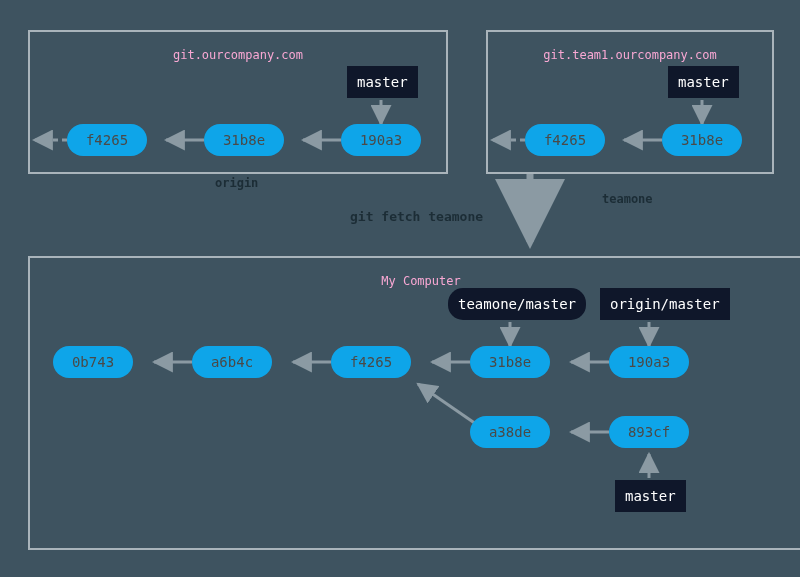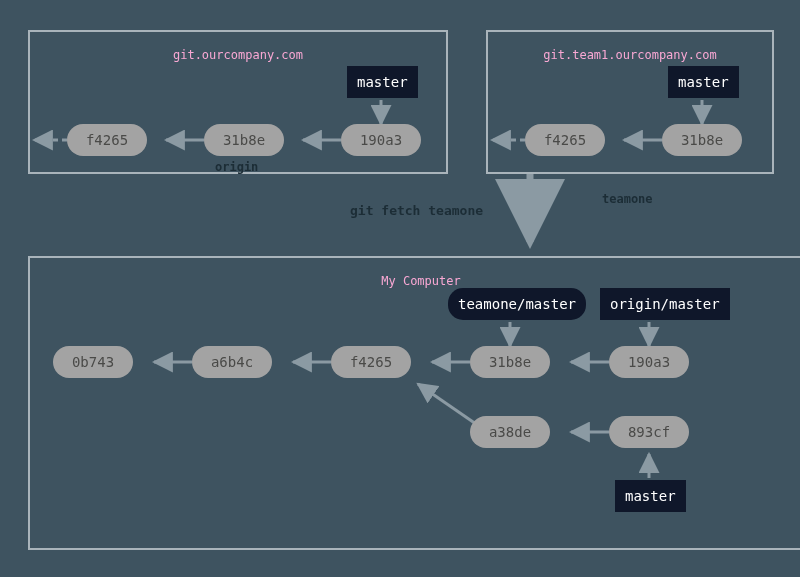--- a/index.html
+++ b/index.html
@@ -27,21 +27,21 @@
     font-size: 12px;
   }
   .box-label-below {
     position: absolute;
     color: #1c2d36;
     font-size: 12px;
     font-weight: bold;
   }
   .commit {
     position: absolute;
-    background: #a3a3a3;
+    background: #0ea5e9;
     color: #4a4a48;
     font-size: 14px;
     text-align: center;
     border-radius: 999px;
     padding: 8px 0;
     width: 80px;
     height: 16px;
     line-height: 16px;
   }
   .branch {
@@ -100,35 +100,35 @@
 
   <line x1="609" y1="432" x2="571" y2="432" stroke="#8b9aa3" stroke-width="3" marker-end="url(#ah)"></line>
   <line x1="476" y1="424" x2="418" y2="384" stroke="#8b9aa3" stroke-width="3" marker-end="url(#ah)"></line>
 
   <line x1="649" y1="478" x2="649" y2="454" stroke="#8b9aa3" stroke-width="3" marker-end="url(#ah)"></line>
 </svg>
 
 <div class="box" style="left:28px; top:30px; width:416px; height:140px;">
   <div class="box-title">git.ourcompany.com</div>
 </div>
-<div class="box-label-below" style="left:215px; top:160px;">origin</div>
+<div class="box-label-below" style="left:215px; top:176px;">origin</div>
 <div class="branch" style="left:347px; top:66px;">master</div>
 <div class="commit" style="left:67px;  top:124px;">f4265</div>
 <div class="commit" style="left:204px; top:124px;">31b8e</div>
 <div class="commit" style="left:341px; top:124px;">190a3</div>
 
 <div class="box" style="left:486px; top:30px; width:284px; height:140px;">
   <div class="box-title">git.team1.ourcompany.com</div>
 </div>
 <div class="box-label-below" style="left:602px; top:176px;margin-top:16px;">teamone</div>
 <div class="branch" style="left:668px; top:66px;">master</div>
 <div class="commit" style="left:525px; top:124px;">f4265</div>
 <div class="commit" style="left:662px; top:124px;">31b8e</div>
 
-<div class="free-label" style="left:350px; top:203px;">git fetch teamone</div>
+<div class="free-label" style="left:350px; top:209px;">git fetch teamone</div>
 
 <div class="box" style="left:28px; top:256px; width:742px; height:290px;padding-left:40px;">
   <div class="box-title">My Computer</div>
 </div>
 
 <div class="branch" style="left:448px; top:288px;border-radius:15px;">teamone/master</div>
 <div class="branch" style="left:600px; top:288px;">origin/master</div>
 
 <div class="commit" style="left:53px;  top:346px;">0b743</div>
 <div class="commit" style="left:192px; top:346px;">a6b4c</div>

